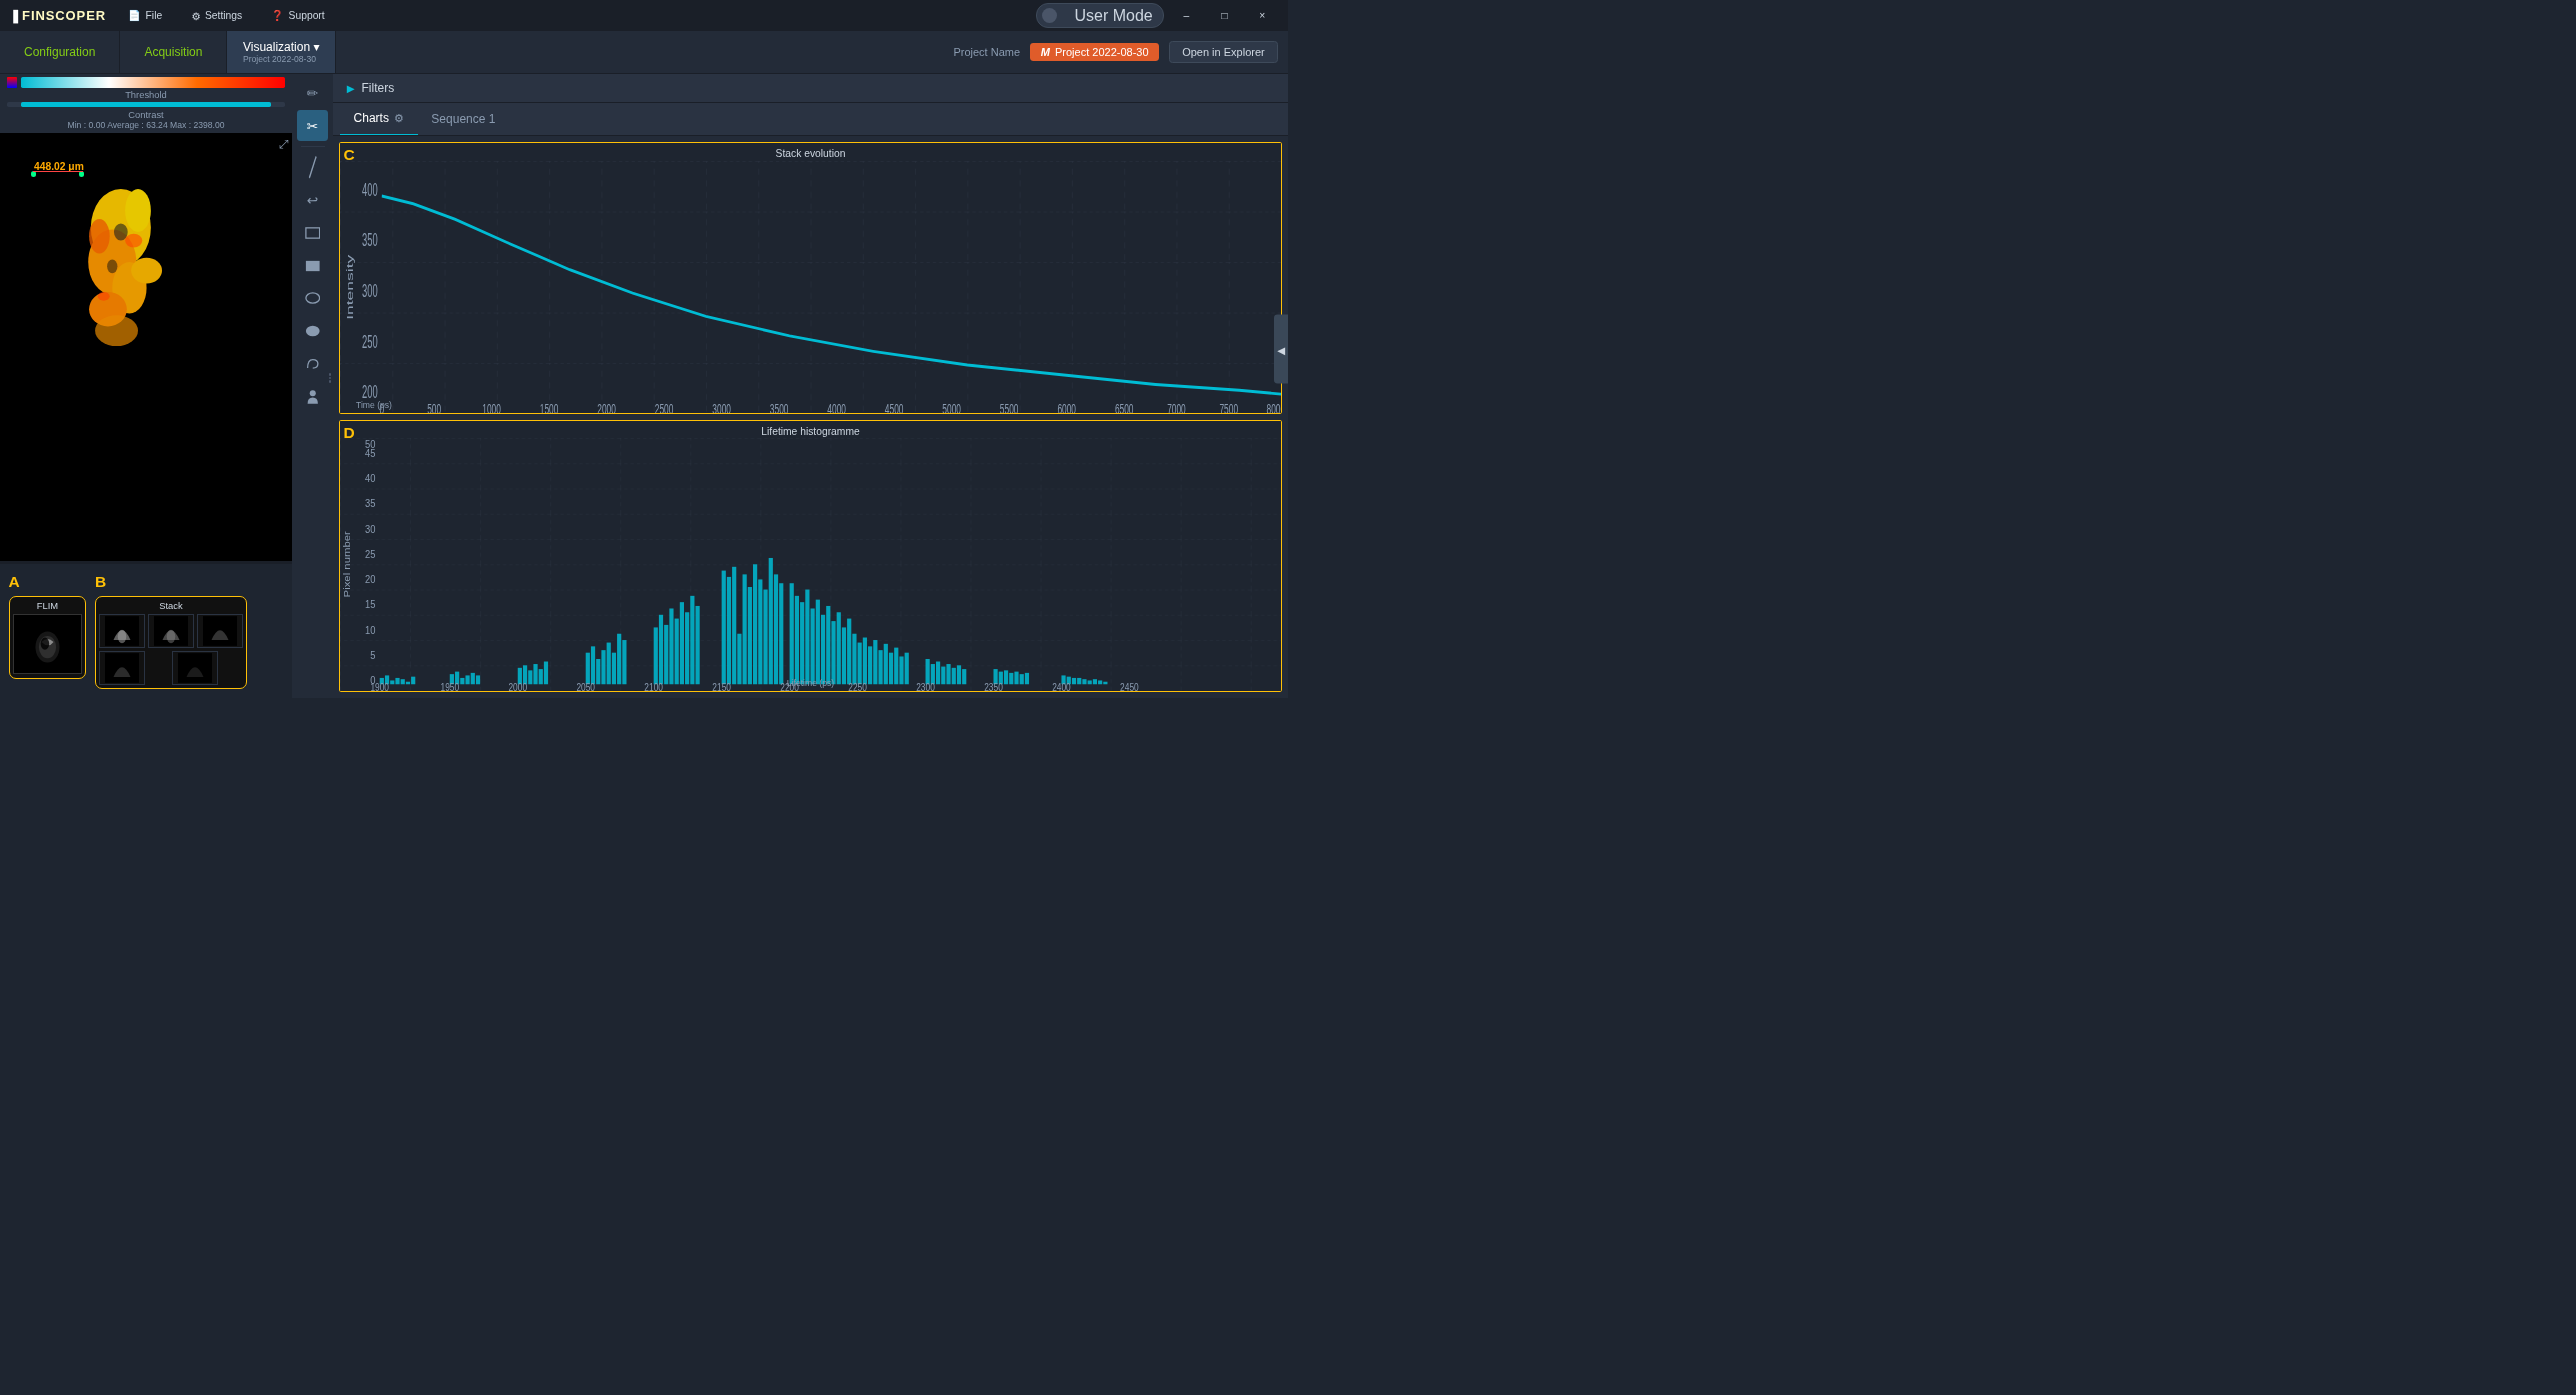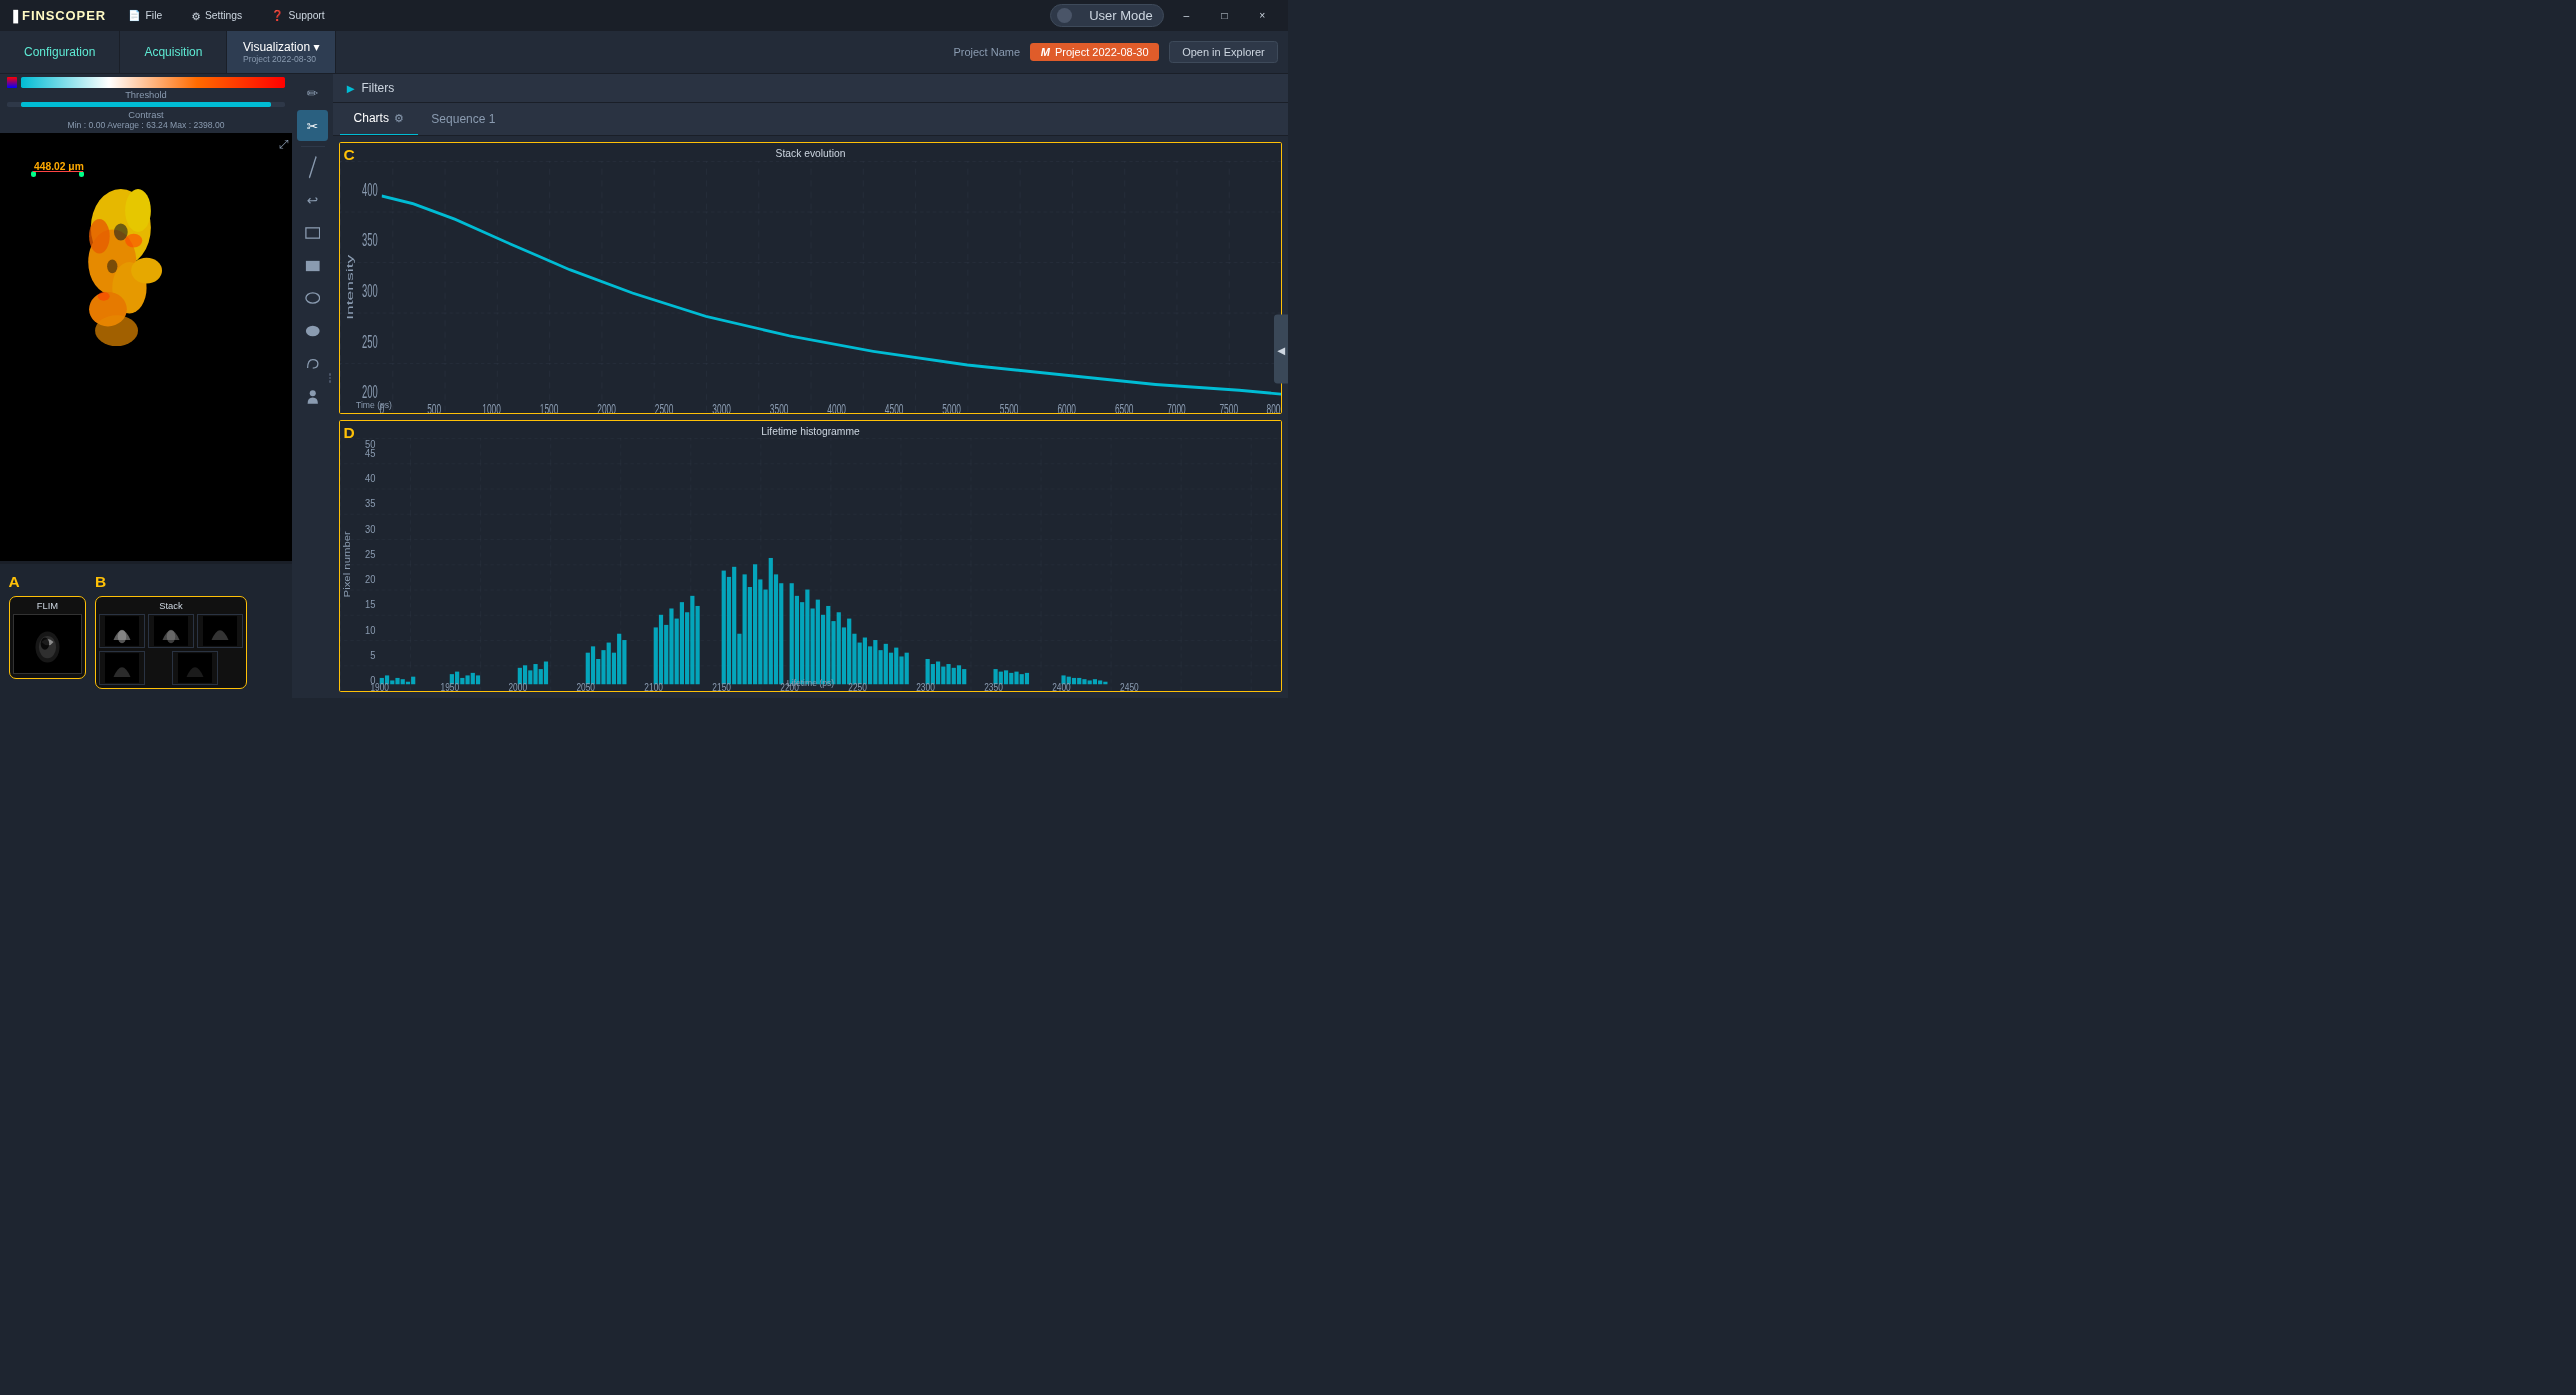--- a/index.html
+++ b/index.html
@@ -28,36 +28,36 @@
     .logo span { color: #fef9c3; }
     .title-bar-btn {
       display: flex; align-items: center; gap: 4.3px;
       color: #cdd6e0; cursor: pointer; font-size: 10.3px;
       background: none; border: none; padding: 3.4px 6.9px;
     }
     .title-bar-right { display: flex; align-items: center; gap: 6.9px; }
     .user-mode-btn {
       background: #2e3848; border: 0.9px solid #3e4a5a; border-radius: 12px;
       color: #cdd6e0; padding: 2.6px 10.3px 2.6px 5.2px; display: flex; align-items: center;
-      gap: 17px; font-size: 13px; cursor: pointer;
+      gap: 17px; font-size: 16px; cursor: pointer;
     }
     .user-mode-circle { width: 15.5px; height: 15.5px; border-radius: 50%; background: #4a5568; }
 
     
     .nav-bar {
       background: #232b38;
       height: 43px;
       display: flex;
       align-items: stretch;
       border-bottom: 0.9px solid #1a1f28;
     }
     .nav-tab {
       padding: 0 24px;
       display: flex; align-items: center;
-      color: #5eead4; font-size: 12px; cursor: pointer;
+      color: #84cc16; font-size: 12px; cursor: pointer;
       border-right: 0.9px solid #1a1f28;
     }
     .nav-tab-viz {
       padding: 0 15.5px;
       display: flex; flex-direction: column; align-items: flex-start; justify-content: center;
       color: #fff; background: #2e3d52; border-right: 0.9px solid #1a1f28; cursor: pointer;
     }
     .nav-tab-viz-title { display: flex; align-items: center; gap: 3.4px; font-size: 12px; }
     .nav-tab-viz-sub { font-size: 8.6px; color: #8a9bb0; }
     .nav-right {

